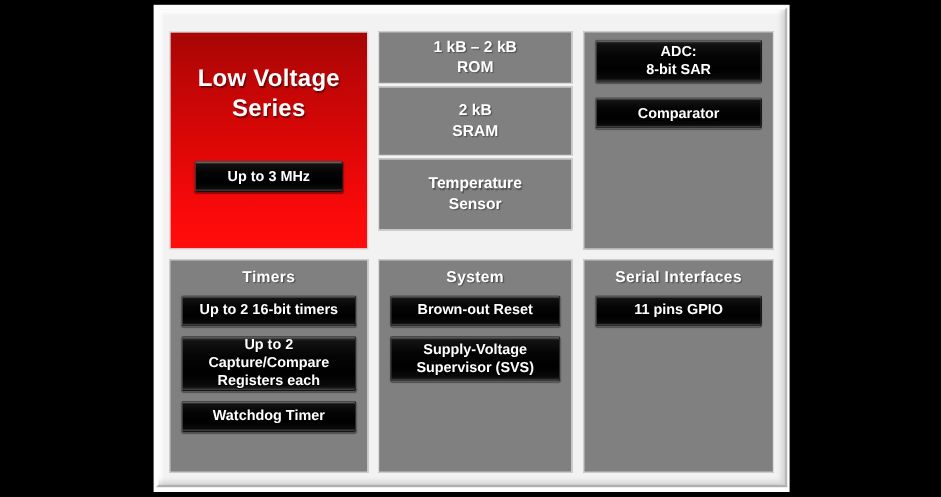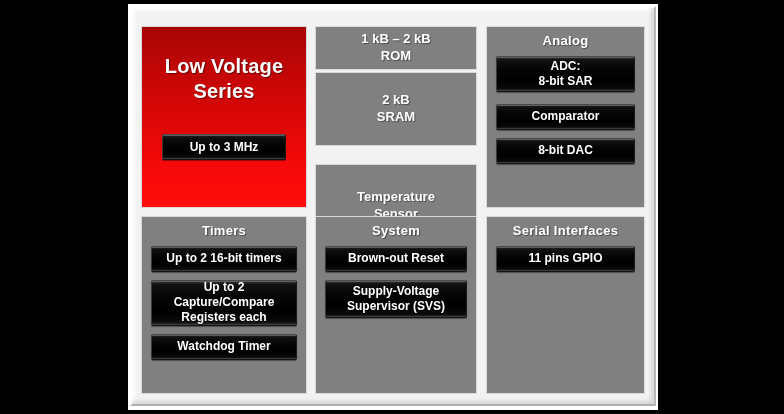--- a/index.html
+++ b/index.html
@@ -116,22 +116,22 @@
     justify-content: center;
     color: #ffffff;
     font-size: 13px;
     font-weight: bold;
     text-align: center;
     line-height: 1.3;
     text-shadow: 1px 1px 1px rgba(0,0,0,0.4);
     width: 100%;
   }
   .mem-rom   { height: 44px; margin-bottom: 2px; }
-  .mem-sram  { height: 74px; margin-bottom: 18px; }
-  .mem-temp  { height: 60px; align-items: flex-end; }
+  .mem-sram  { height: 58px; margin-bottom: 2px; }
+  .mem-temp  { height: 60px; }
 
   
   .blk {
     box-sizing: border-box;
     width: 100%;
     background: linear-gradient(to bottom, #3a3a3a 0%, #121212 8%, #050505 35%, #000000 70%, #0a0a0a 92%, #2e2e2e 100%);
     border-top: 1px solid #4a4a4a;
     border-left: 1px solid #3a3a3a;
     border-right: 1px solid #1a1a1a;
     border-bottom: 1px solid #141414;
@@ -205,29 +205,27 @@
       </div>
       <div class="mem-box mem-temp">
         <div>
           <div>Temperature</div>
           <div>Sensor</div>
         </div>
       </div>
     </div>
 
     <div class="panel panel-gray p-analog">
-      <div class="panel-heading">Analog</div>
       <div class="blk b-adc">
         <div>
           <div>ADC:</div>
           <div>8-bit SAR</div>
         </div>
       </div>
       <div class="blk b-comp">Comparator</div>
-      <div class="blk b-dac">8-bit DAC</div>
     </div>
 
     <div class="panel panel-gray p-timers">
       <div class="panel-heading">Timers</div>
       <div class="blk b-t1">Up to 2 16-bit timers</div>
       <div class="blk b-t2">
         <div>
           <div>Up to 2</div>
           <div>Capture/Compare</div>
           <div>Registers each</div>

